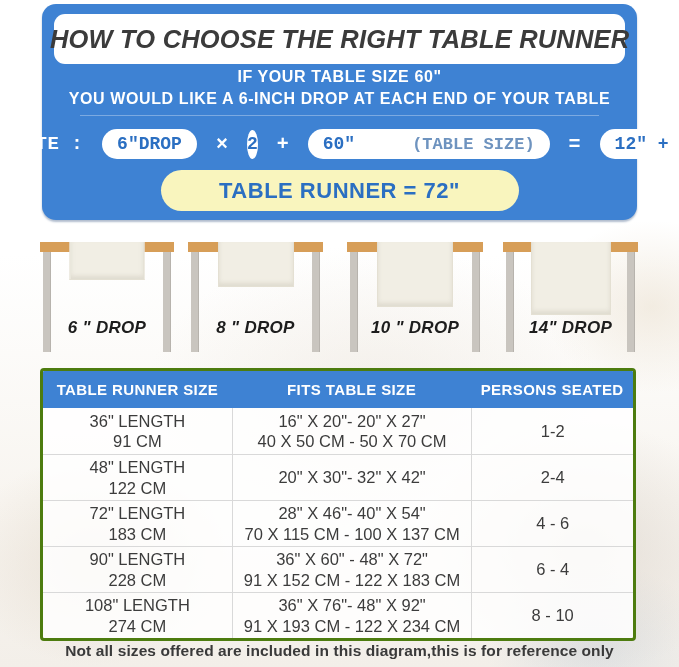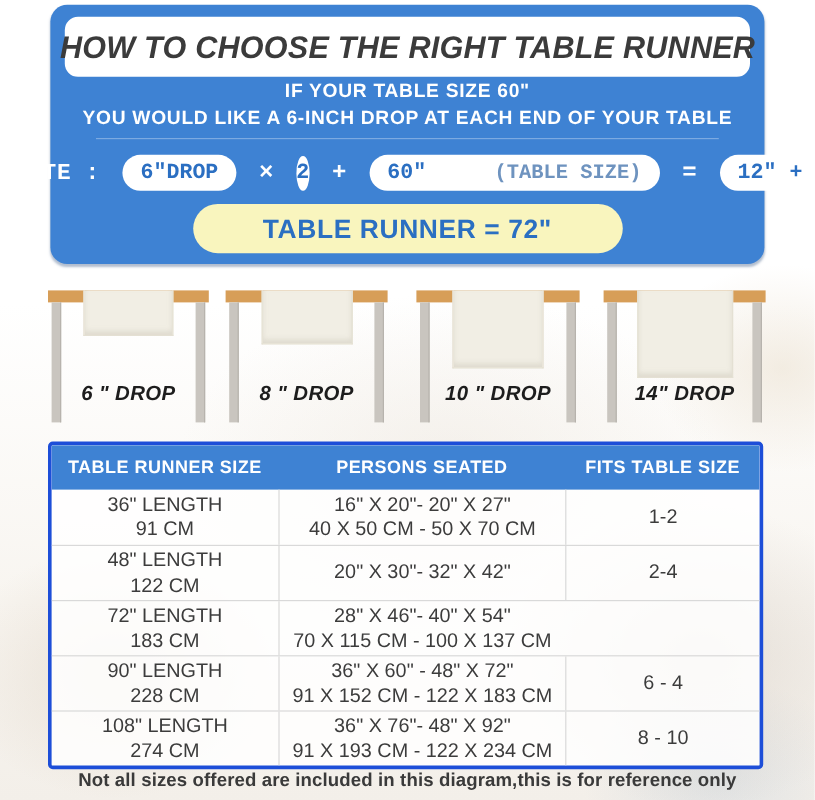--- a/index.html
+++ b/index.html
@@ -96,21 +96,21 @@
   .runner.d14 { width:80px; height:73px; }
   .drop-label {
     position:absolute; left:0; right:0; top:76px; text-align:center;
     font-style:italic; font-weight:bold; font-size:17px; color:#1d1d1d;
     letter-spacing:0.3px;
   }
 
   
   .size-table {
     position:absolute; left:40px; top:368px; width:596px;
-    border:3px solid #1d4ed8; border-radius:4px;
+    border:3px solid #4d7c0f; border-radius:4px;
     background:rgba(255,255,255,0.84); overflow:hidden;
   }
   .st-header {
     display:grid; grid-template-columns:32% 40.6% 27.4%;
     background:#3E82D3; height:37px; align-items:center;
   }
   .st-header div {
     color:#ffffff; font-weight:bold; font-size:15px; text-align:center;
     letter-spacing:0.4px;
   }
@@ -197,22 +197,22 @@
       <div class="leg right"></div>
       <div class="runner d14"></div>
       <div class="drop-label">14" DROP</div>
     </div>
 
   </div>
 
   <div class="size-table">
     <div class="st-header">
       <div>TABLE RUNNER SIZE</div>
+      <div>FITS TABLE SIZE</div>
       <div>PERSONS SEATED</div>
-      <div>FITS TABLE SIZE</div>
     </div>
 
     <div class="st-row">
       <div class="st-cell">
         <span>36" LENGTH</span>
         <span>91 CM</span>
       </div>
       <div class="st-cell">
         <span>16" X 20"- 20" X 27"</span>
         <span>40 X 50 CM - 50 X 70 CM</span>
@@ -237,20 +237,23 @@
 
     <div class="st-row">
       <div class="st-cell">
         <span>72" LENGTH</span>
         <span>183 CM</span>
       </div>
       <div class="st-cell">
         <span>28" X 46"- 40" X 54"</span>
         <span>70 X 115 CM - 100 X 137 CM</span>
       </div>
+      <div class="st-cell">
+        <span>4 - 6</span>
+      </div>
     </div>
 
     <div class="st-row">
       <div class="st-cell">
         <span>90" LENGTH</span>
         <span>228 CM</span>
       </div>
       <div class="st-cell">
         <span>36" X 60" - 48" X 72"</span>
         <span>91 X 152 CM - 122 X 183 CM</span>

